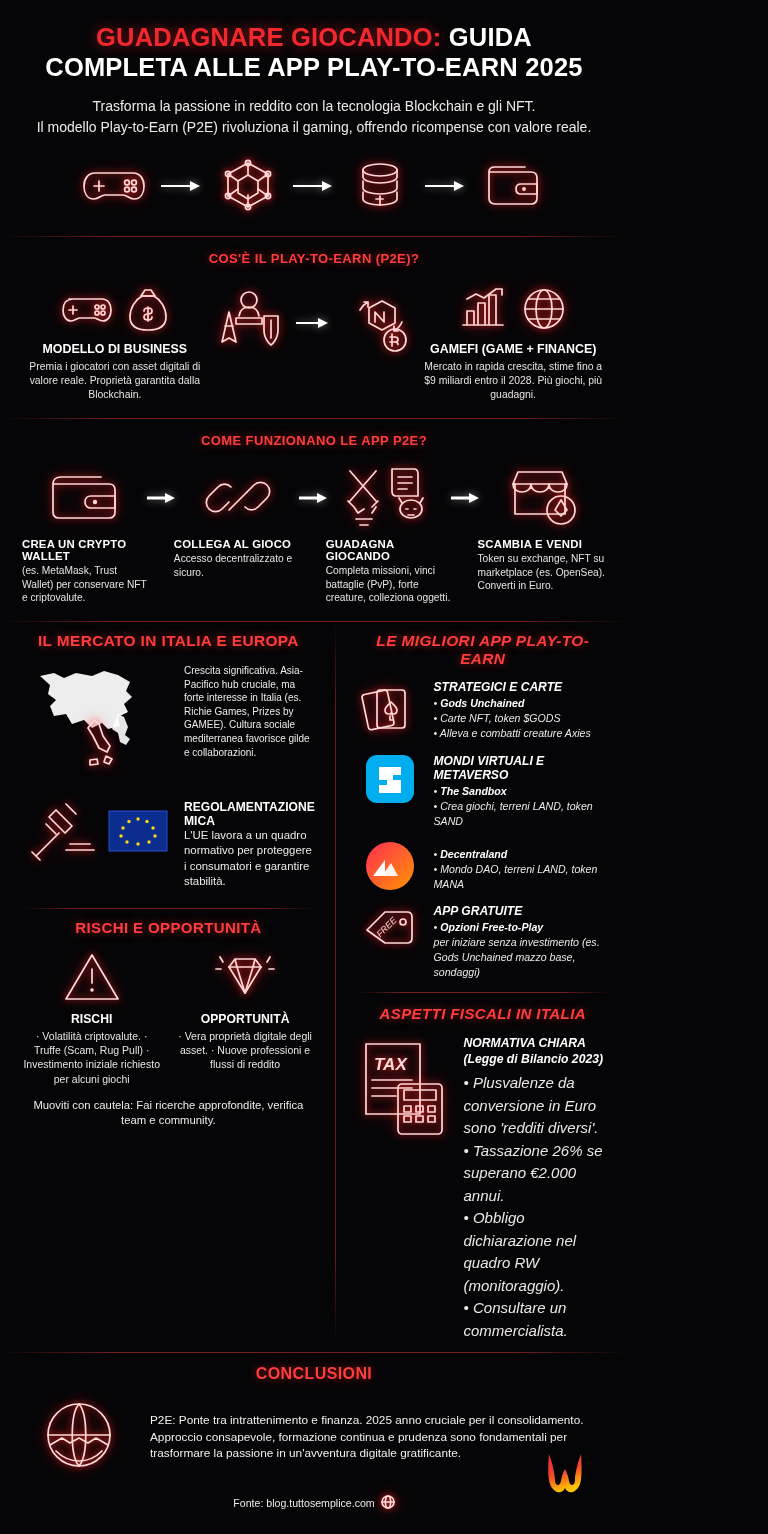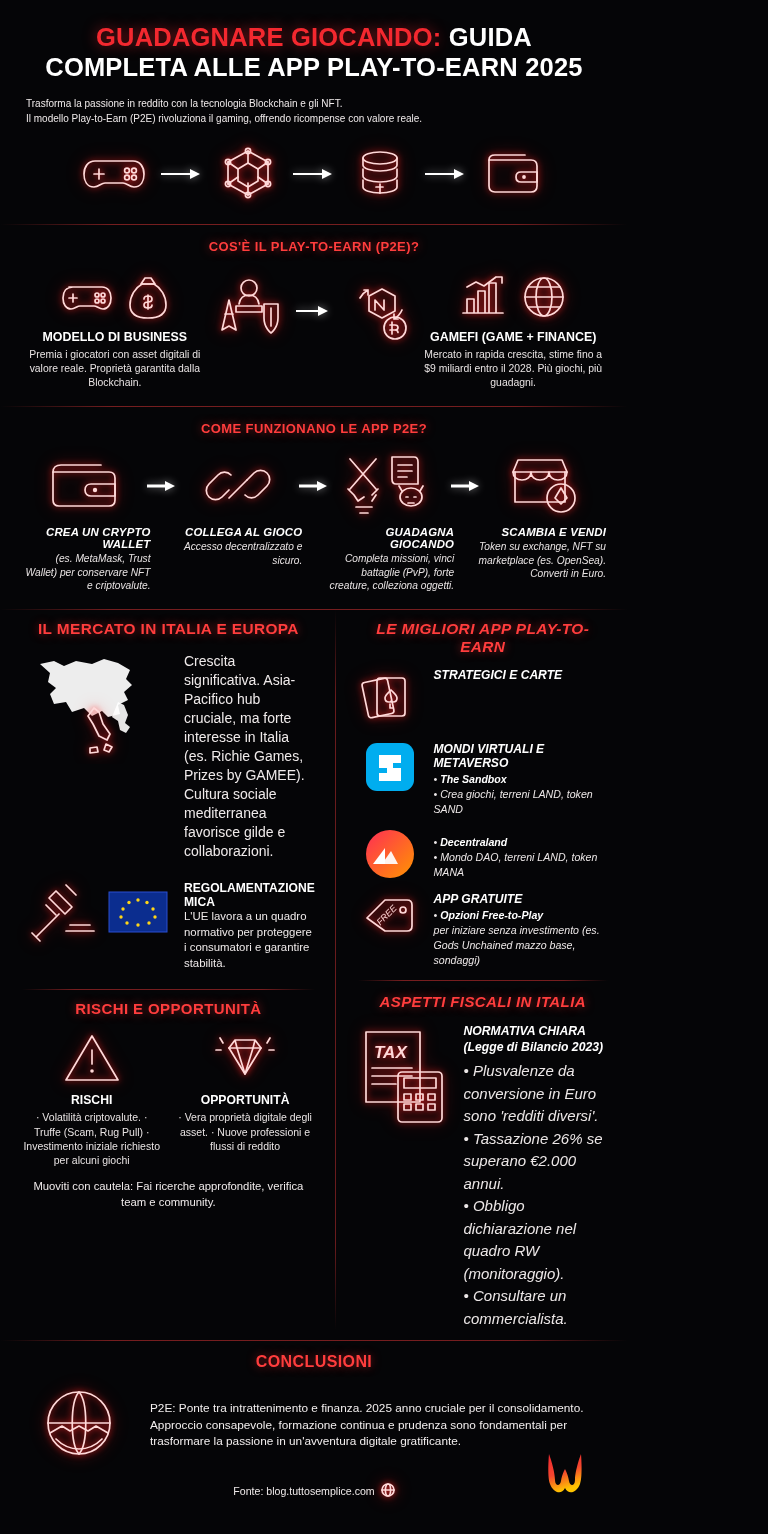--- a/index.html
+++ b/index.html
@@ -32,21 +32,22 @@
     text-align: center;
     font-size: 25.5px;
     font-weight: bold;
     line-height: 1.18;
     letter-spacing: .2px;
   }
   .h1 .red { color: #f3282f; text-shadow: 0 0 14px rgba(243,40,47,.6); }
   .h1 .white { color: #ffffff; }
   .subtitle {
     margin-top: 14px;
-    font-size: 10px;
+    text-align: center;
+    font-size: 14px;
     line-height: 1.5;
     color: #efeaea;
   }
 
   
   .neon { filter: drop-shadow(0 0 3px rgba(255,40,40,.85)) drop-shadow(0 0 8px rgba(255,20,20,.35)); }
   .neon path, .neon circle, .neon rect, .neon line, .neon polyline, .neon polygon, .neon ellipse {
     fill: none; stroke: #ffd9d9; stroke-width: 1.7; stroke-linecap: round; stroke-linejoin: round;
   }
   .neon .fillw { fill: #ffd9d9; stroke: none; }
@@ -63,35 +64,35 @@
   .block { padding: 14px 22px 16px; }
   .sec-title.s1 { font-size: 13px; }
   .cols3 { display: flex; align-items: flex-start; justify-content: space-between; gap: 10px; margin-top: 14px; }
   .col { width: 33%; text-align: center; }
   .col .ttl { font-size: 12.4px; font-weight: bold; color: #fff; margin-bottom: 4px; }
   .col .txt { font-size: 10.4px; line-height: 1.35; color: #e8e3e3; }
   .icons-row { display: flex; align-items: center; justify-content: center; gap: 10px; height: 62px; }
 
   
   .steps { display: flex; align-items: flex-start; justify-content: space-between; margin-top: 12px; }
-  .step { width: 23%; text-align: right; font-style: italic; }
+  .step { width: 23%; text-align: left; }
   .step .ic { height: 78px; display: flex; align-items: center; justify-content: center; }
   .step .ttl { font-size: 11.4px; font-weight: bold; color: #fff; letter-spacing: .2px; }
   .step .txt { font-size: 10.2px; line-height: 1.33; color: #e8e3e3; margin-top: 2px; }
   .steparrow { width: 4%; display: flex; align-items: center; justify-content: center; height: 78px; }
 
   
   .mid { display: flex; }
   .mid-left { width: 384px; padding: 10px 20px 0 22px; }
   .mid-right { width: 383px; padding: 10px 20px 0 22px; font-style: italic; }
   .sec-title.s2 { font-size: 15.4px; }
 
   .italy { display: flex; gap: 12px; margin-top: 14px; align-items: flex-start; }
   .map-wrap { width: 150px; }
-  .p-txt { font-size: 14px; line-height: 1.36; color: #efeaea; }
+  .p-txt { font-size: 10px; line-height: 1.36; color: #efeaea; }
   .mica { display: flex; gap: 12px; margin-top: 20px; align-items: flex-start; }
 
   .app { display: flex; gap: 12px; margin-top: 12px; align-items: flex-start; }
   .app .ico { width: 64px; flex: 0 0 64px; display: flex; align-items: flex-start; justify-content: center; }
   .app .ttl { font-size: 12.1px; font-weight: bold; color: #fff; }
   .bullets { font-size: 10.6px; line-height: 1.42; color: #ece7e7; margin-top: 2px; }
   .bullets b { color: #fff; }
 
   
   .risk-block { padding: 10px 22px 12px; }
@@ -472,20 +473,25 @@
             <svg width="62" height="58" viewBox="0 0 62 58">
               <rect x="6" y="12" width="26" height="36" rx="3" transform="rotate(-12 19 30)"></rect>
               <rect x="18" y="10" width="28" height="38" rx="3"></rect>
               <path d="M32 22c-3 3-6 5-6 8s2 4 4 4 2-1 2-1 0 1 2 1 4-1 4-4-3-5-6-8z"></path>
               <path d="M31 36v4h3"></path>
             </svg>
           </span>
         </div>
         <div>
           <div class="ttl">STRATEGICI E CARTE</div>
+          <div class="bullets">
+            <div>• <b>Gods Unchained</b></div>
+            <div>• <span>Carte NFT, token $GODS</span></div>
+            <div>• <span>Alleva e combatti creature Axies</span></div>
+          </div>
         </div>
       </div>
 
       <div class="app">
         <div class="ico">
           <svg width="50" height="50" viewBox="0 0 50 50">
             <rect x="1" y="1" width="48" height="48" rx="11" fill="#00adef"></rect>
             <path d="M14 13h22v8h-8v5h8v13H14v-8h8v-5h-8z" fill="#ffffff"></path>
           </svg>
         </div>

